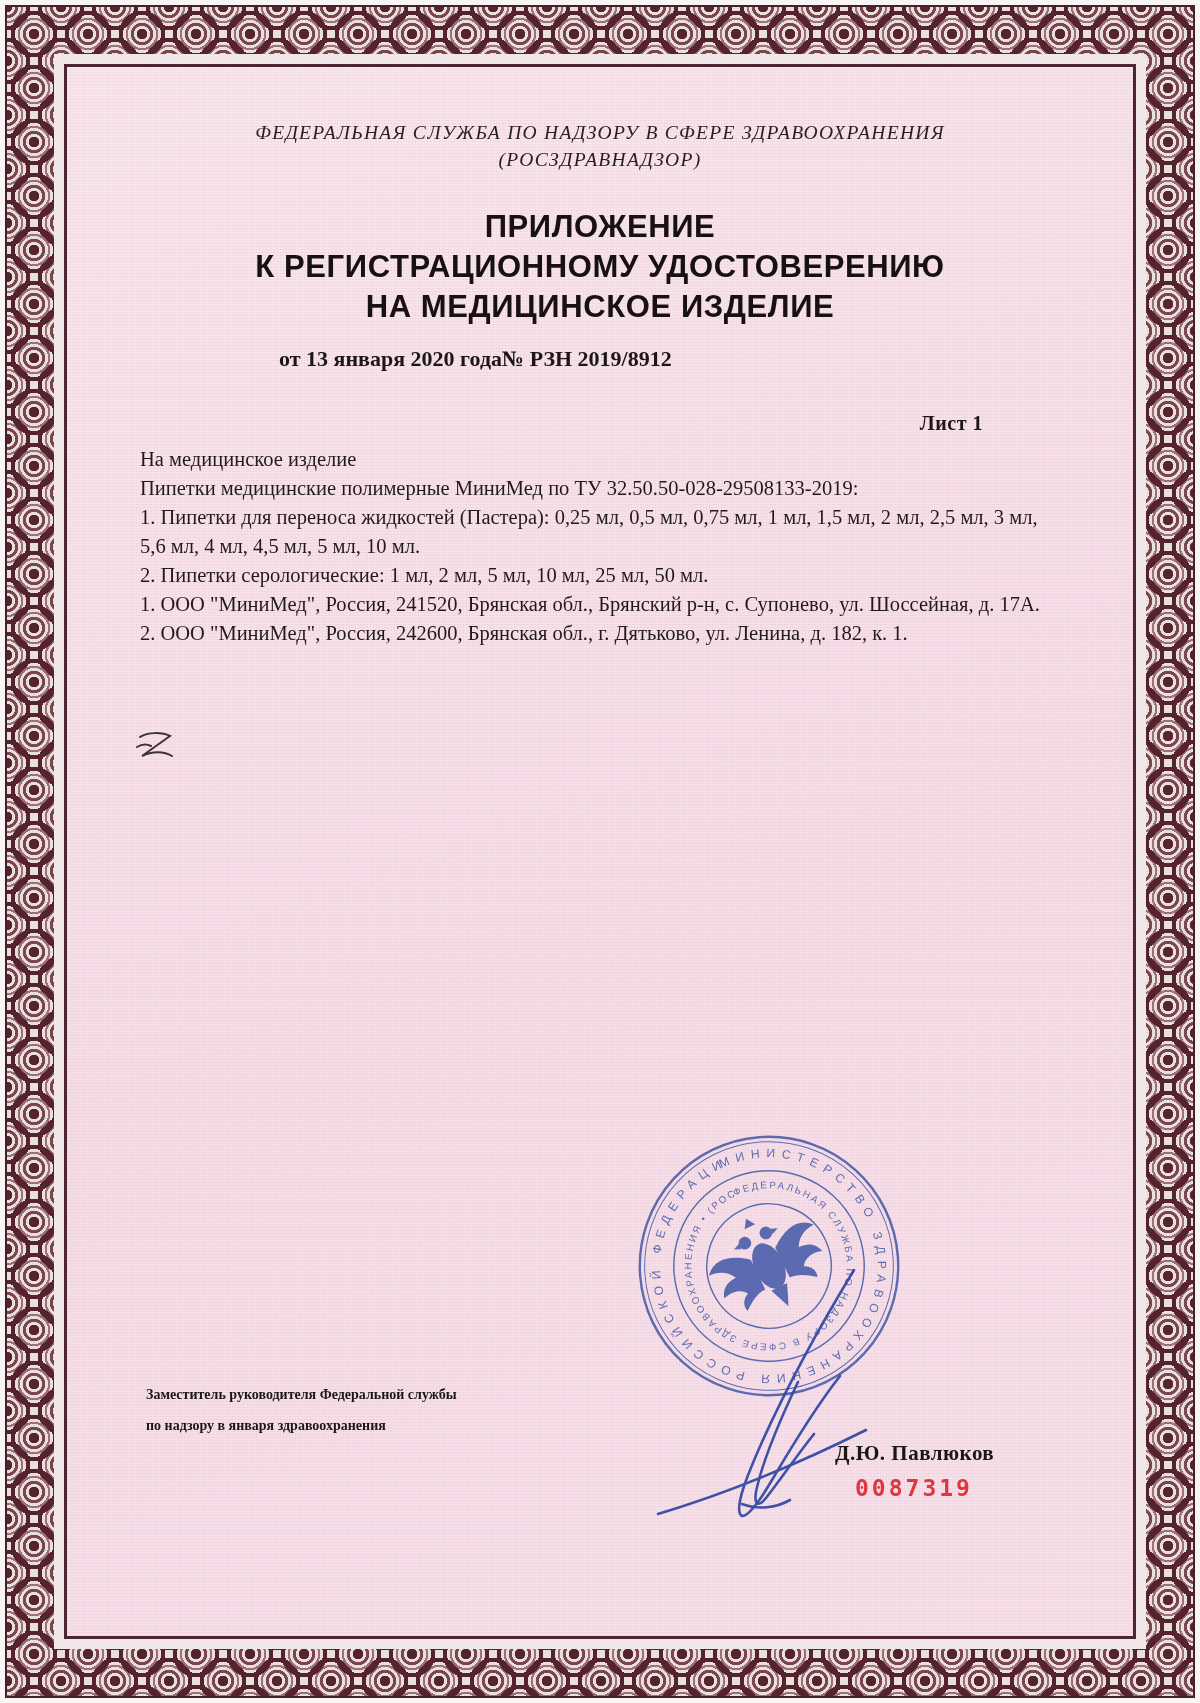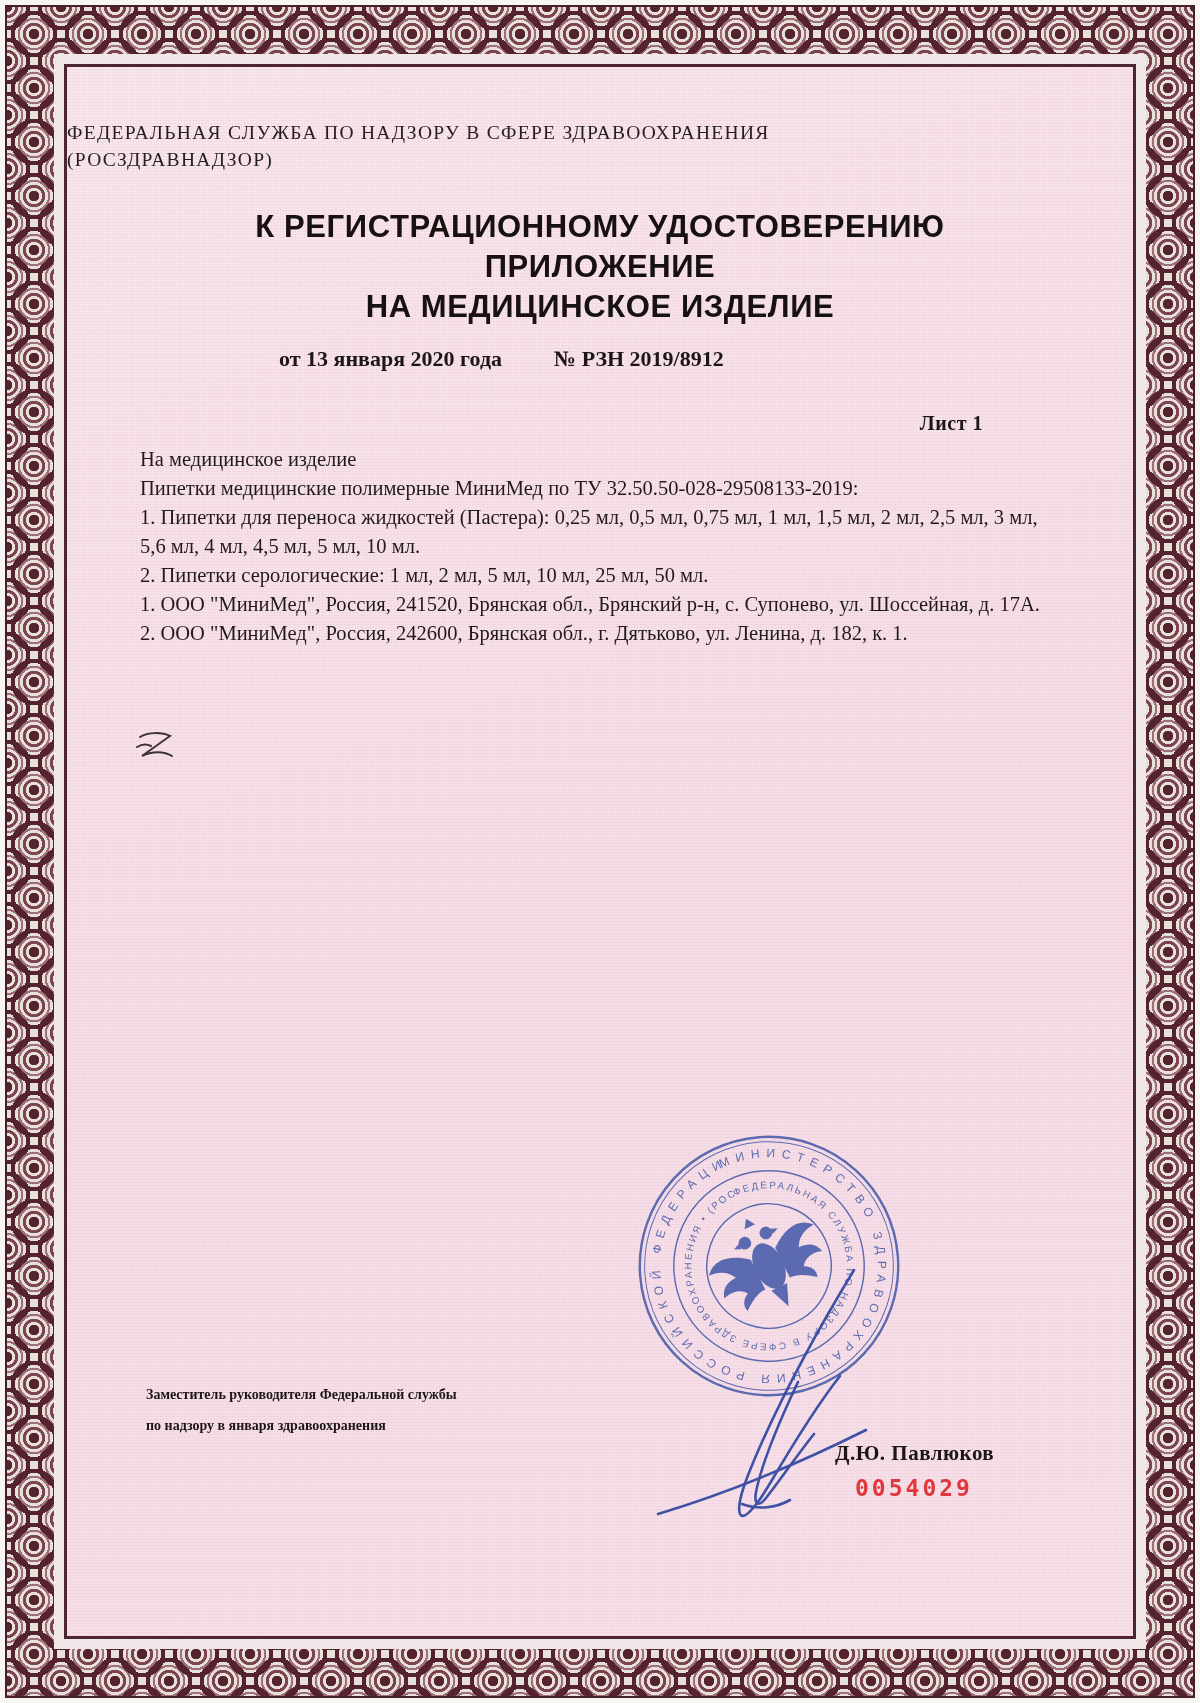--- a/index.html
+++ b/index.html
@@ -31,33 +31,33 @@
   .paper{
     position:absolute;inset:64px;
     border:3px solid #4e2631;
     background-color:#f8e3eb;
     background-image:
       repeating-linear-gradient(0deg, rgba(215,166,185,.14) 0 1px, transparent 1px 3px),
       repeating-linear-gradient(90deg, rgba(215,166,185,.10) 0 1px, transparent 1px 3px),
       linear-gradient(160deg, #f9e7ee 0%, #f6dee8 55%, #f7e1ea 100%);
   }
   .agency{
-    position:absolute;top:52px;left:0;right:0;text-align:left;
-    font-size:19.5px;line-height:27px;letter-spacing:1.3px;color:#241f1e;
+    position:absolute;top:52px;left:0;right:0;text-align:center;
+    font-size:19.5px;line-height:27px;letter-spacing:1.3px;color:#241f1e;font-style:italic;
   }
   .doc-title{
     position:absolute;top:140px;left:0;right:0;text-align:center;
     font-family:"Liberation Sans",sans-serif;font-weight:bold;
     font-size:31px;line-height:40px;letter-spacing:.6px;color:#171210;
   }
   .meta-row{
     position:absolute;top:279px;left:212px;white-space:nowrap;
     font-weight:bold;font-size:22px;color:#1c1715;
   }
-  .meta-row .num{margin-left:52px;}
+  .meta-row .num{}
   .sheet{
     position:absolute;top:315px;right:150px;
     font-weight:bold;font-size:20px;color:#1c1715;letter-spacing:.5px;margin-top:30px;
   }
   .body-text{
     position:absolute;top:378px;left:73px;width:905px;
     font-size:20.5px;line-height:29px;color:#201b19;
   }
   .body-text p{margin:0;}
   .body-text .bold{font-weight:normal;}
@@ -91,22 +91,22 @@
 <div class="gap"></div>
 
 <div class="paper">
 
   <div class="agency">
     <div>ФЕДЕРАЛЬНАЯ СЛУЖБА ПО НАДЗОРУ В СФЕРЕ ЗДРАВООХРАНЕНИЯ</div>
     <div>(РОСЗДРАВНАДЗОР)</div>
   </div>
 
   <div class="doc-title">
+    <div>ПРИЛОЖЕНИЕ</div>
     <div>К РЕГИСТРАЦИОННОМУ УДОСТОВЕРЕНИЮ</div>
-    <div>ПРИЛОЖЕНИЕ</div>
     <div>НА МЕДИЦИНСКОЕ ИЗДЕЛИЕ</div>
   </div>
 
   <div class="meta-row">
     <span>от 13 января 2020 года</span><span class="num">№  РЗН 2019/8912</span>
   </div>
 
   <div class="sheet">Лист 1</div>
 
   <div class="body-text">
@@ -161,15 +161,15 @@
     </g>
   </svg>
 
   <div class="sig-block">
     <div>Заместитель руководителя Федеральной службы</div>
     <div>по надзору в января здравоохранения</div>
   </div>
 
   <div class="sig-name">Д.Ю. Павлюков</div>
 
-  <div class="serial">0054029</div>
+  <div class="serial">0087319</div>
 
 </div>
 
 </body></html>

